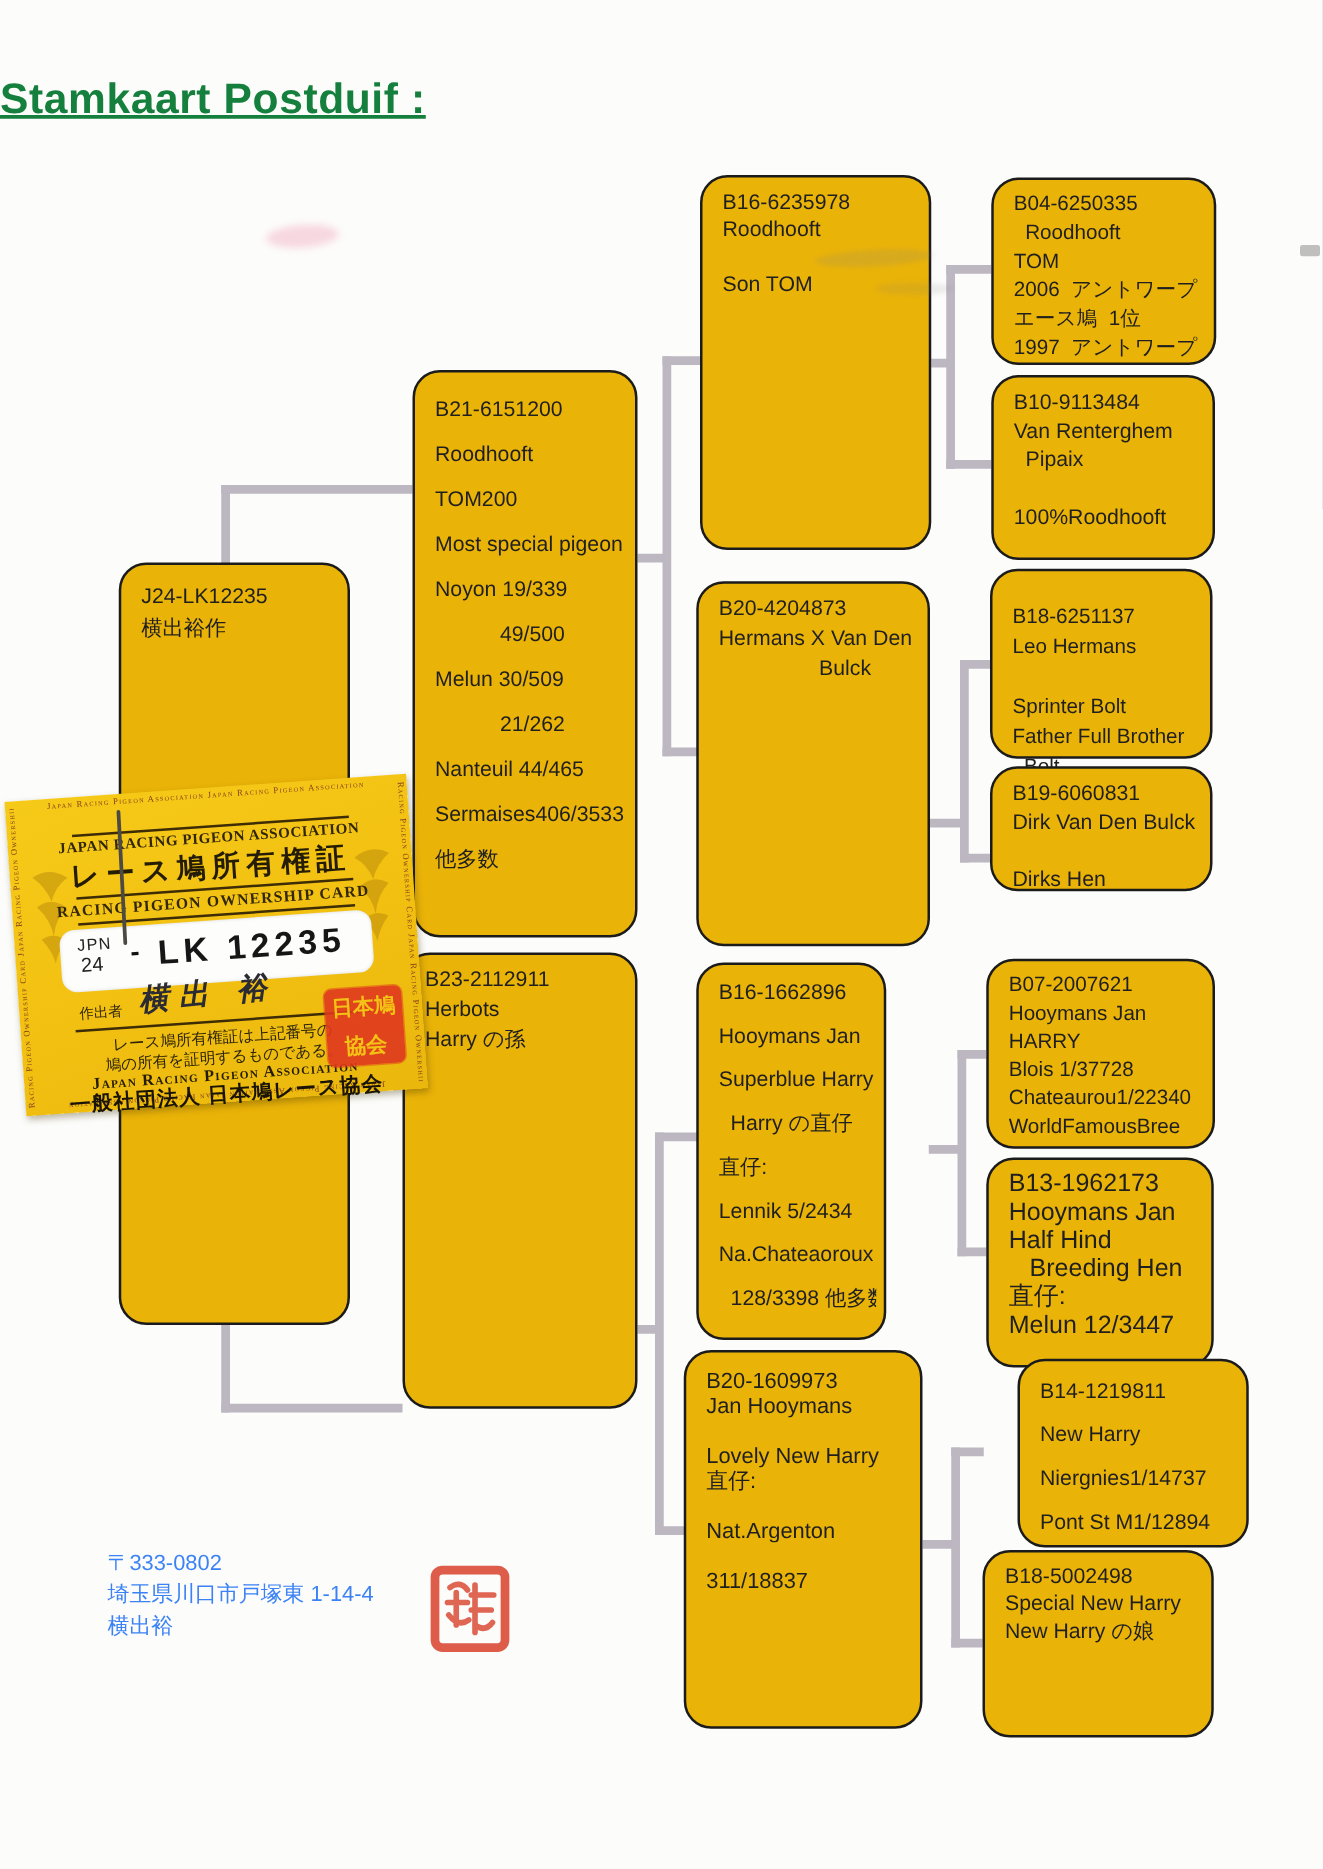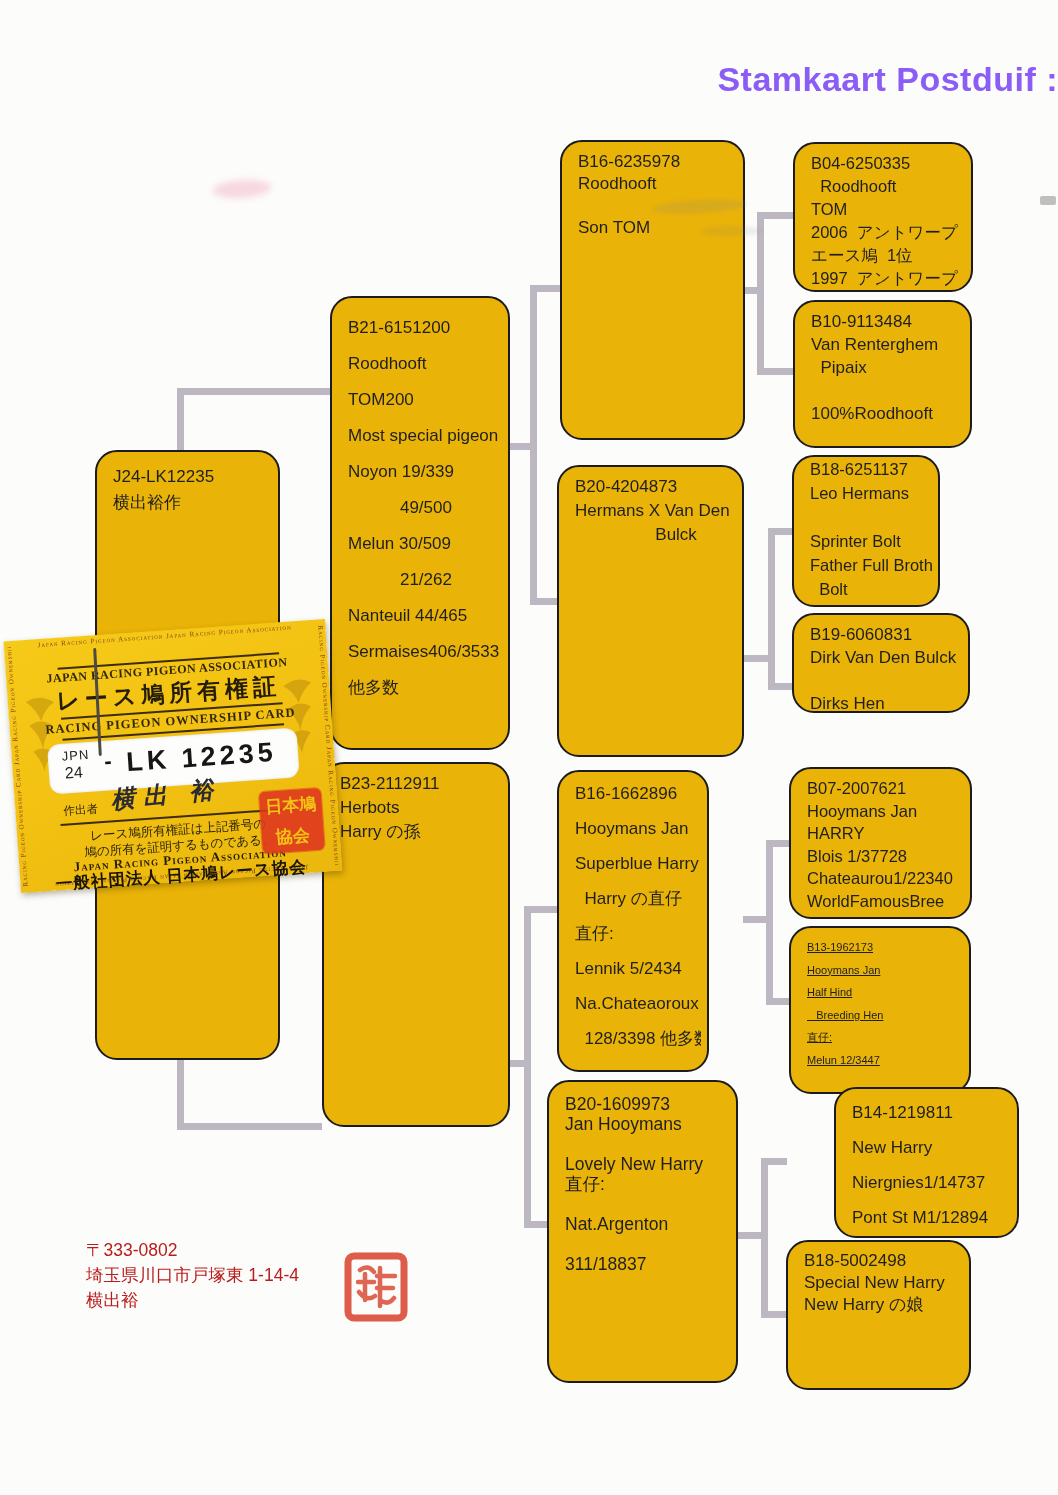--- a/index.html
+++ b/index.html
@@ -2,22 +2,22 @@
 <html><head>
 <meta charset="utf-8">
 <style>
   html,body{margin:0;padding:0;background:#d9d9d9;}
   .page{
     position:relative;width:1058px;height:1495px;margin:0 auto;
     background:#fcfcfa;overflow:hidden;
     font-family:"Liberation Sans","DejaVu Sans",sans-serif;color:#1f1f1f;
   }
   .title{
-    position:absolute;left:0;right:0;top:60px;text-align:right;
-    font-size:34px;font-weight:600;letter-spacing:.5px;color:#8b5cf6;
+    position:absolute;left:0;right:0;top:60px;text-align:left;
+    font-size:34px;font-weight:600;letter-spacing:.5px;color:#15803d;text-decoration:underline;
   }
   
   .pbox{
     position:absolute;background:#eab308;border:2.5px solid #1b1b1b;
     border-radius:22px;box-sizing:border-box;padding:10px 6px 6px 16px;
     font-size:17px;
   }
   .pbox .ln{white-space:pre;overflow:hidden;}
   
   .conn{position:absolute;background:#bdb7c2;}
@@ -62,21 +62,21 @@
   .cassoc-jp{position:absolute;left:0;right:0;text-align:center;
     font-size:16.5px;font-weight:bold;color:#191405;letter-spacing:1px;}
   .card-stamp{position:absolute;right:16px;top:168px;width:62px;height:62px;
     background:rgba(223,55,30,.9);border-radius:6px;
     display:flex;align-items:center;justify-content:center;flex-wrap:wrap;
     box-shadow:0 0 0 1px rgba(223,55,30,.5);}
   .card-stamp span{font-size:17px;font-weight:bold;color:#f3c215;line-height:20px;
     width:100%;text-align:center;}
   .eagle{position:absolute;width:40px;height:86px;opacity:.28;}
   
-  .footer{position:absolute;left:86px;top:1238px;font-size:17.5px;line-height:25px;color:#b91c1c;}
+  .footer{position:absolute;left:86px;top:1238px;font-size:17.5px;line-height:25px;color:#3b82f6;}
   
   .hanko{position:absolute;left:344px;top:1252px;width:64px;height:70px;}
   
   .smudge{position:absolute;border-radius:50%;}
 </style>
 </head>
 <body>
 
 <div class="page">
 
@@ -188,21 +188,21 @@
     </div>
 
   <div class="pbox" style="left:793px;top:300px;width:179px;height:148px;line-height:23px;padding-top:8px;">
       <div class="ln">B10-9113484</div>
       <div class="ln">Van Renterghem</div>
       <div class="ln">  Pipaix</div>
       <div class="ln">&nbsp;</div>
       <div class="ln">100%Roodhooft</div>
     </div>
 
-  <div class="pbox" style="left:792px;top:455px;width:148px;height:152px;line-height:24px;padding-top:0;font-size:16.5px;">
+  <div class="pbox" style="left:792px;top:455px;width:178px;height:152px;line-height:24px;padding-top:24px;font-size:16.5px;">
       <div class="ln">B18-6251137</div>
       <div class="ln">Leo Hermans</div>
       <div class="ln">&nbsp;</div>
       <div class="ln">Sprinter Bolt</div>
       <div class="ln">Father Full Brother</div>
       <div class="ln">  Bolt</div>
     </div>
 
   <div class="pbox" style="left:792px;top:613px;width:178px;height:100px;line-height:23px;padding-top:8px;">
       <div class="ln">B19-6060831</div>
@@ -213,30 +213,30 @@
 
   <div class="pbox" style="left:789px;top:767px;width:183px;height:152px;line-height:22.5px;padding-top:8px;font-size:16.5px;">
       <div class="ln">B07-2007621</div>
       <div class="ln">Hooymans Jan</div>
       <div class="ln">HARRY</div>
       <div class="ln">Blois 1/37728</div>
       <div class="ln">Chateaurou1/22340</div>
       <div class="ln">WorldFamousBree</div>
     </div>
 
-  <div class="pbox" style="left:789px;top:926px;width:182px;height:168px;line-height:22.5px;padding-top:8px;font-size:11px;text-decoration:underline;">
+  <div class="pbox" style="left:789px;top:926px;width:182px;height:168px;line-height:22.5px;padding-top:8px;font-size:20px;">
       <div class="ln">B13-1962173</div>
       <div class="ln">Hooymans Jan</div>
       <div class="ln">Half Hind</div>
       <div class="ln">   Breeding Hen</div>
       <div class="ln">直仔:</div>
       <div class="ln">Melun 12/3447</div>
     </div>
 
-  <div class="pbox" style="left:834px;top:1087px;width:185px;height:151px;line-height:35px;padding-top:6px;">
+  <div class="pbox" style="left:814px;top:1087px;width:185px;height:151px;line-height:35px;padding-top:6px;">
       <div class="ln">B14-1219811</div>
       <div class="ln">New Harry</div>
       <div class="ln">Niergnies1/14737</div>
       <div class="ln">Pont St M1/12894</div>
     </div>
 
   <div class="pbox" style="left:786px;top:1240px;width:185px;height:150px;line-height:22px;padding-top:8px;">
       <div class="ln">B18-5002498</div>
       <div class="ln">Special New Harry</div>
       <div class="ln">New Harry の娘</div>

